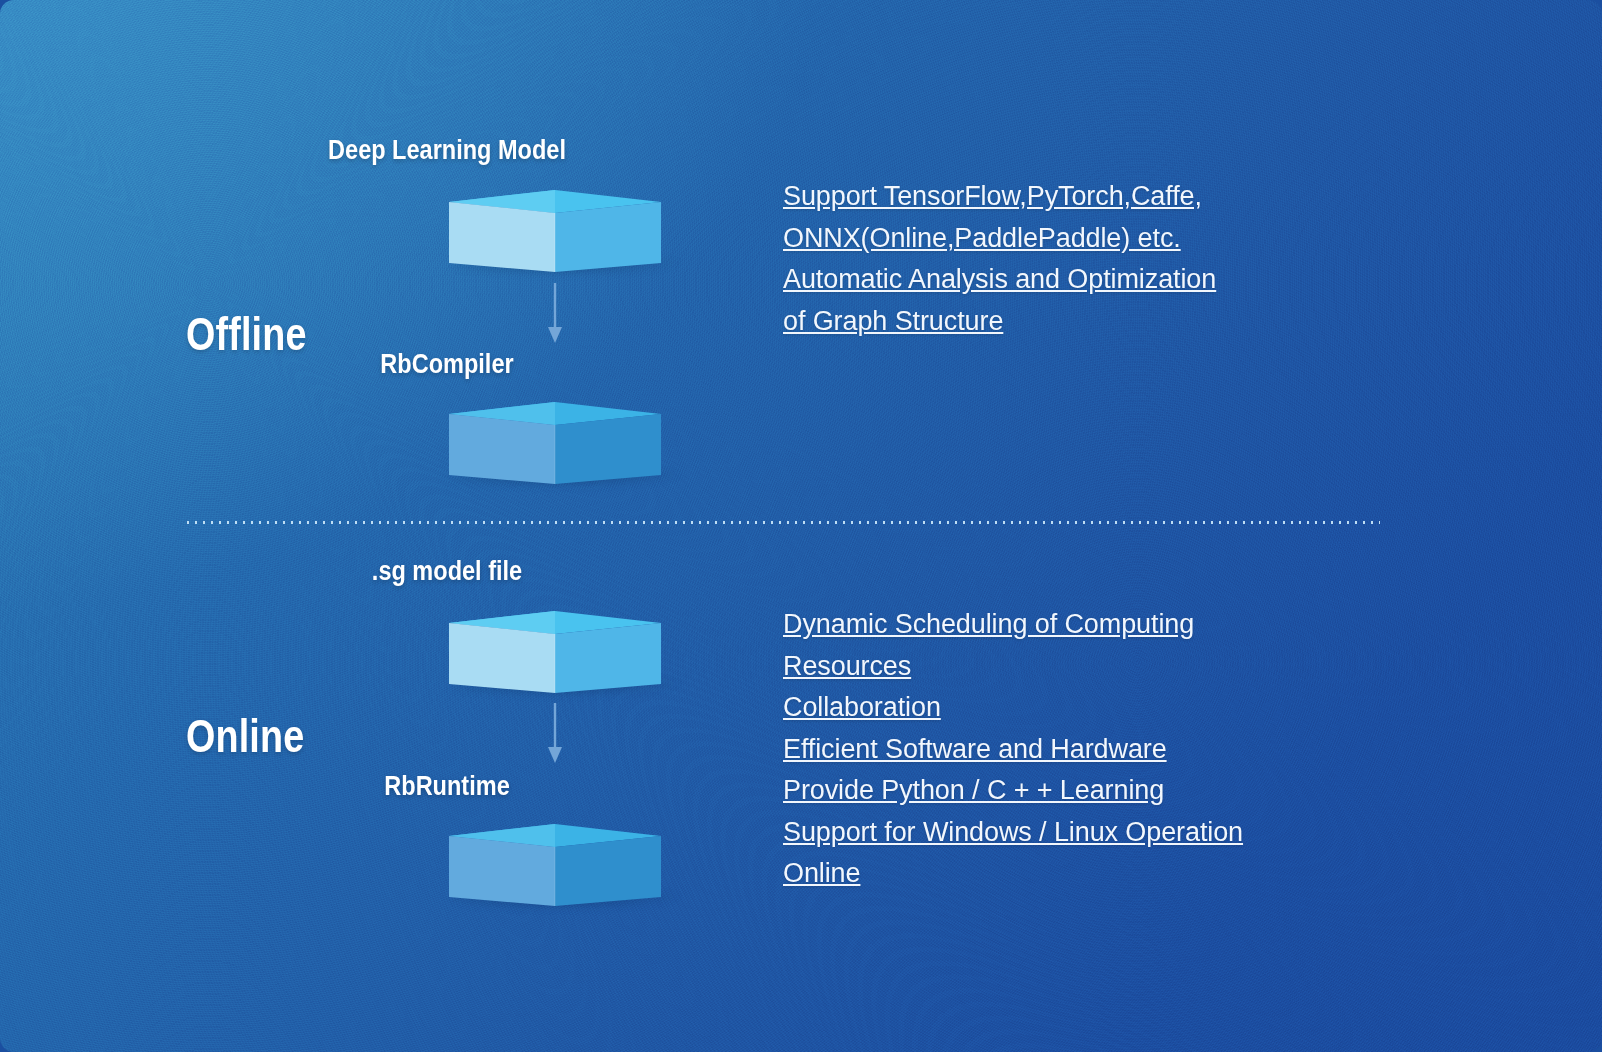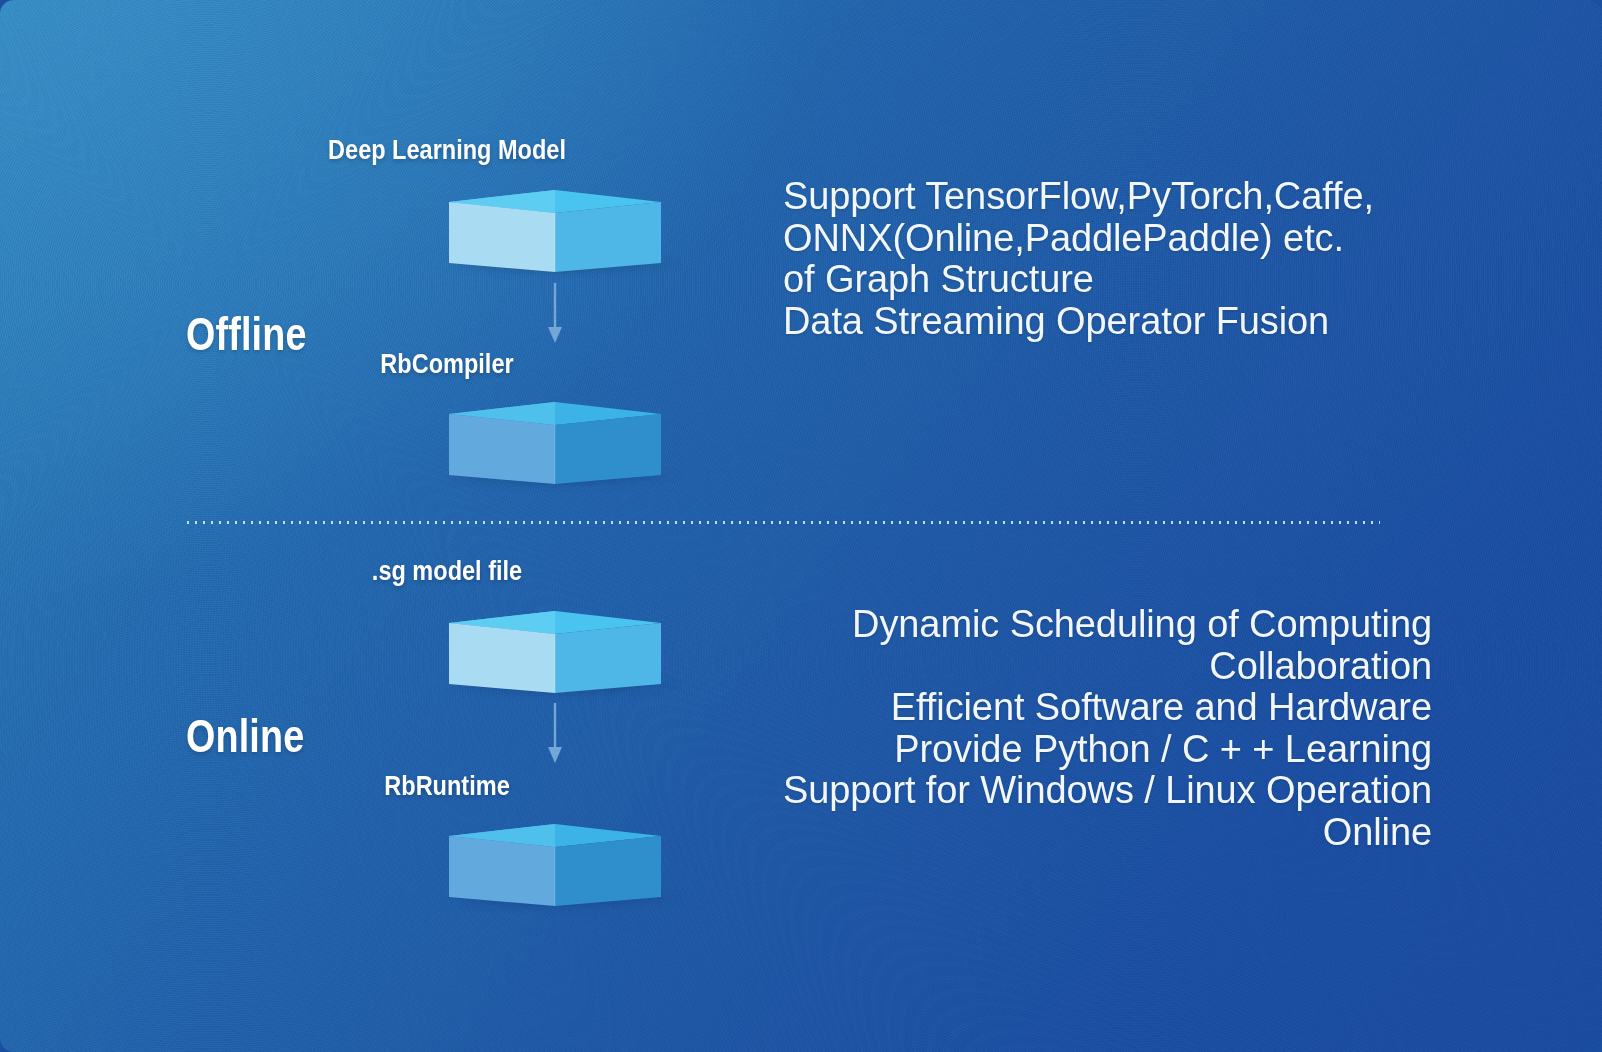--- a/index.html
+++ b/index.html
@@ -95,29 +95,30 @@
   .cube svg { position: absolute; left: 0; top: 0; overflow: visible; }
 
   
   .arrow { position: absolute; width: 18px; }
   .arrow svg { display: block; overflow: visible; }
 
   
   .feature-block {
     position: absolute;
     color: #f2f7fd;
-    font-size: 38px;
+    font-size: 27px;
     line-height: 41.5px;
     letter-spacing: -.1px;
     text-shadow: 0 1px 3px rgba(0,0,0,.16);
+    text-decoration: underline;
   }
   .feature-block .line { white-space: nowrap; }
 
   #features-offline { left: 783px; top: 176px; }
-  #features-online  { left: 783px; top: 604px; text-align: right; }
+  #features-online  { left: 783px; top: 604px; }
 </style>
 </head>
 <body>
 
 <div id="root">
 
   <div id="grain"></div>
 
   <div class="stage-label" id="label-offline">Offline</div>
 
@@ -195,26 +196,27 @@
         <path d="M2,22 L108,33 L108,92 L2,83 Z" fill="#62aade"></path>
         <path d="M214,22 L108,33 L108,92 L214,83 Z" fill="#2f8fcd"></path>
         <path d="M108,33 L108,92" stroke="rgba(255,255,255,.16)" stroke-width="1" fill="none"></path>
       </svg>
     </div>
   </div>
 
   <div class="feature-block" id="features-offline">
     <div class="line">Support TensorFlow,PyTorch,Caffe,</div>
     <div class="line">ONNX(Online,PaddlePaddle) etc.</div>
+    <div class="line">Automatic Analysis and Optimization</div>
     <div class="line">of Graph Structure</div>
-    <div class="line">Data Streaming Operator Fusion</div>
   </div>
 
   <div class="feature-block" id="features-online">
     <div class="line">Dynamic Scheduling of Computing</div>
+    <div class="line">Resources</div>
     <div class="line">Collaboration</div>
     <div class="line">Efficient Software and Hardware</div>
     <div class="line">Provide Python / C + + Learning</div>
     <div class="line">Support for Windows / Linux Operation</div>
     <div class="line">Online</div>
   </div>
 
 </div>
 
 </body></html>

